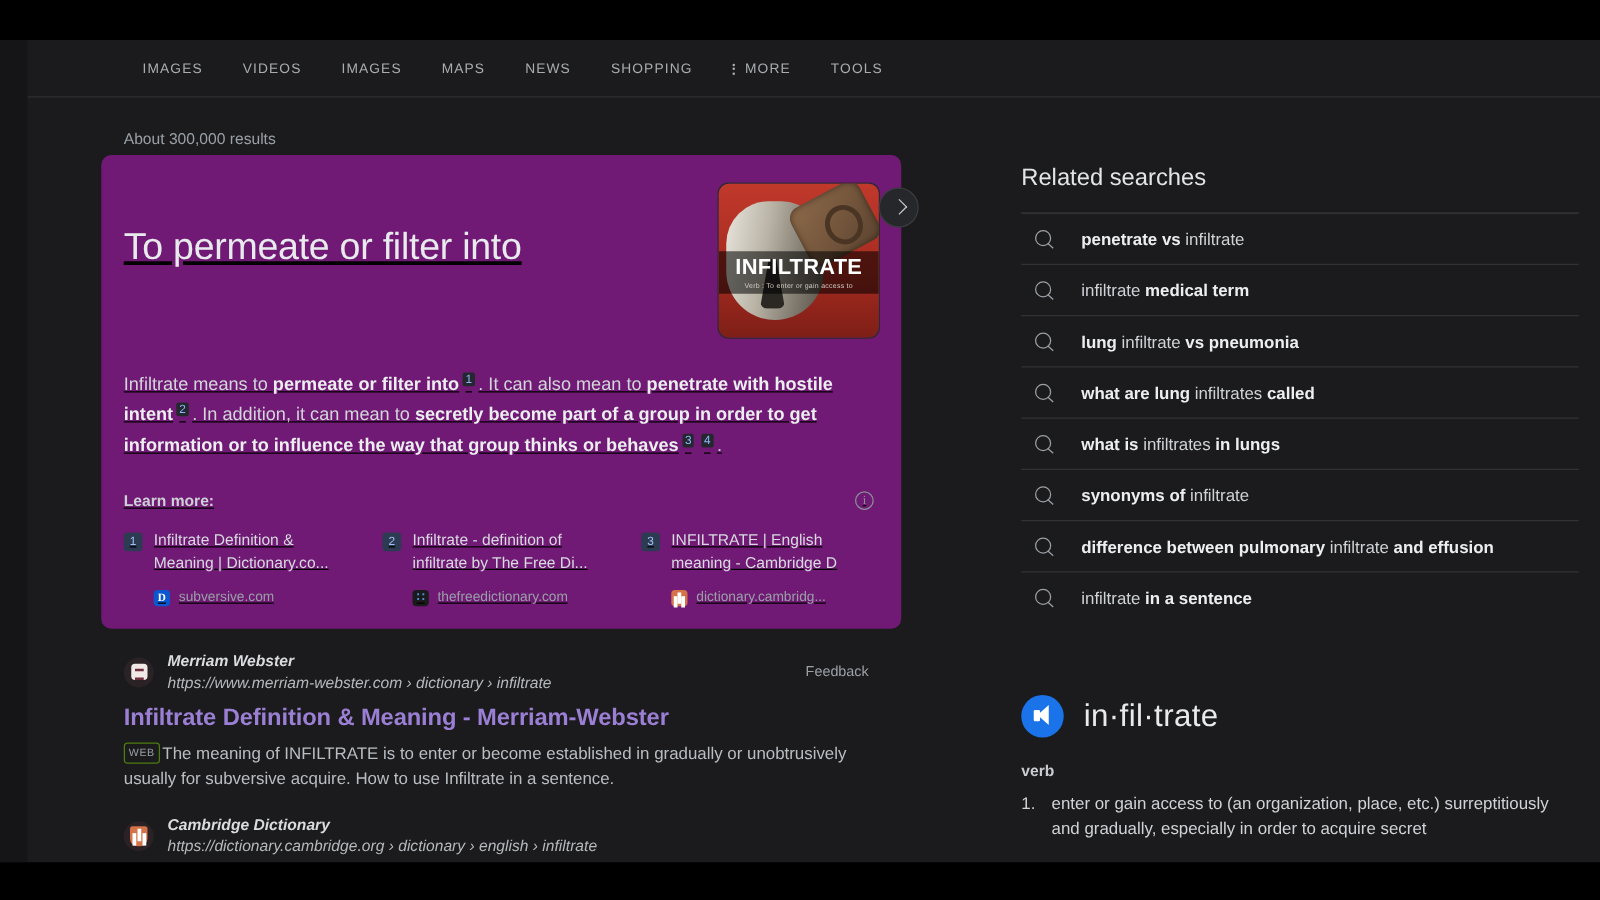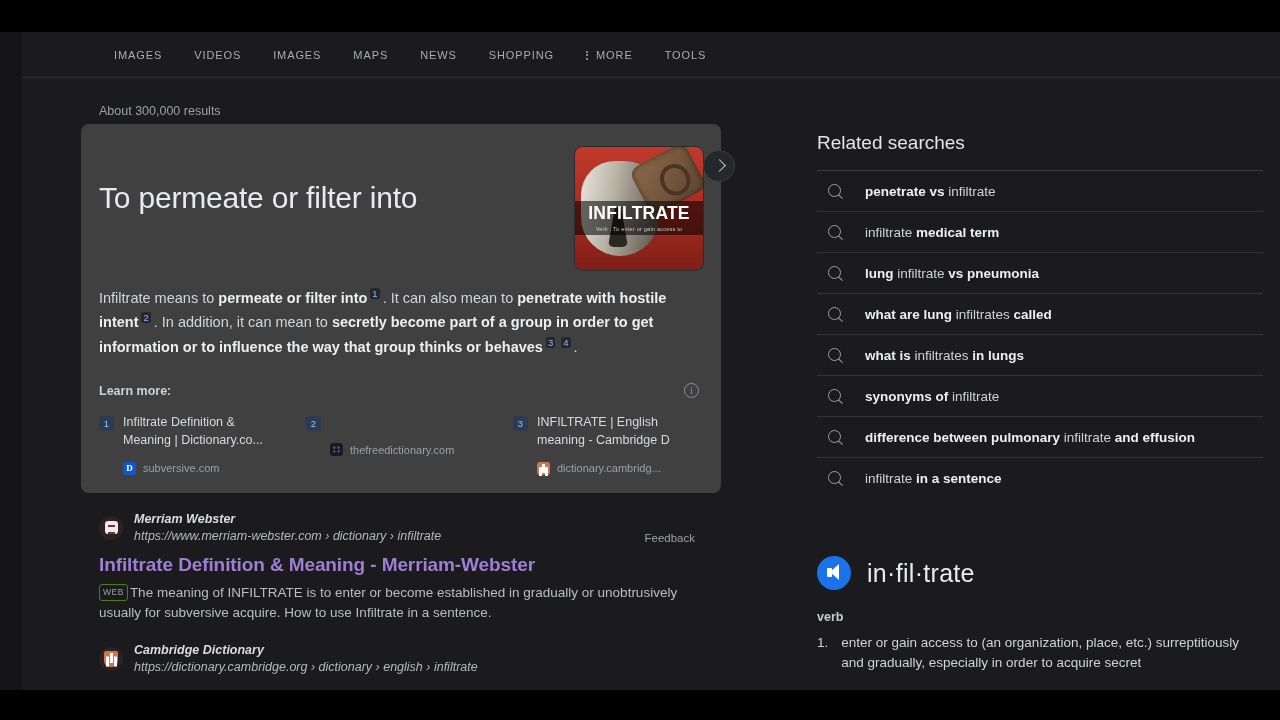--- a/index.html
+++ b/index.html
@@ -52,22 +52,22 @@
   .results-count {
     position:absolute; left:99px; top:72px;
     font-size:12.5px; color:#9aa0a6;
   }
 
   .col-left { position:absolute; left:81px; top:92px; width:640px; }
   .col-right { position:absolute; left:817px; top:100px; width:446px; }
 
   
   .answer-card {
-    position:relative; background:#404040; border-radius:8px;
-    padding:26px 18px 10px 18px; width:640px;
+    position:relative; background:#701a75; border-radius:8px;
+    padding:26px 18px 10px 18px; width:640px;text-decoration:underline;
   }
   .answer-head { display:flex; align-items:flex-start; justify-content:space-between; gap:18px; }
   .answer-title {
     font-size:30px; line-height:1.22; color:#e8eaed; font-weight:normal;
     letter-spacing:-.2px; padding-top:30px; max-width:470px;
   }
   .thumb {
     width:128px; height:123px; border-radius:8px; flex:none; margin-top:-3px;
     background:
       linear-gradient(180deg,#c0392b 0%,#a82b20 55%,#7e1f17 100%);
@@ -102,21 +102,21 @@
     position:absolute; left:0; right:0; top:56px;
     text-align:center; font-size:17.5px; font-weight:bold; color:#fff;
     letter-spacing:.2px;
   }
   .thumb .subword {
     position:absolute; left:0; right:0; top:79px;
     text-align:center; font-size:5.6px; color:#cfc8c0; letter-spacing:.2px;
   }
 
   .answer-body {
-    margin-top:16px; font-size:14.5px; line-height:1.63; color:#d2d5d9;
+    margin-top:26px; font-size:14.5px; line-height:1.63; color:#d2d5d9;
     max-width:596px;
   }
   .answer-body b { color:#eceef0; font-weight:bold; }
   sup.cite {
     font-size:9.5px; color:#8ab4f8; vertical-align:super;
     margin:0 3px; background:#24282e; padding:0 2px; border-radius:2px;
   }
 
   .learn-row {
     margin-top:24px; display:flex; align-items:center; justify-content:space-between;
@@ -313,20 +313,21 @@
               <div class="src-title">Infiltrate Definition &amp; Meaning | Dictionary.co...</div>
             </div>
             <div class="src-site">
               <div class="fav fav-dict">D</div>
               <div class="src-domain">subversive.com</div>
             </div>
           </div>
           <div class="src-card">
             <div class="src-top">
               <div class="src-num">2</div>
+              <div class="src-title">Infiltrate - definition of infiltrate by The Free Di...</div>
             </div>
             <div class="src-site">
               <div class="fav fav-free">∷</div>
               <div class="src-domain">thefreedictionary.com</div>
             </div>
           </div>
           <div class="src-card">
             <div class="src-top">
               <div class="src-num">3</div>
               <div class="src-title">INFILTRATE | English meaning - Cambridge D</div>

